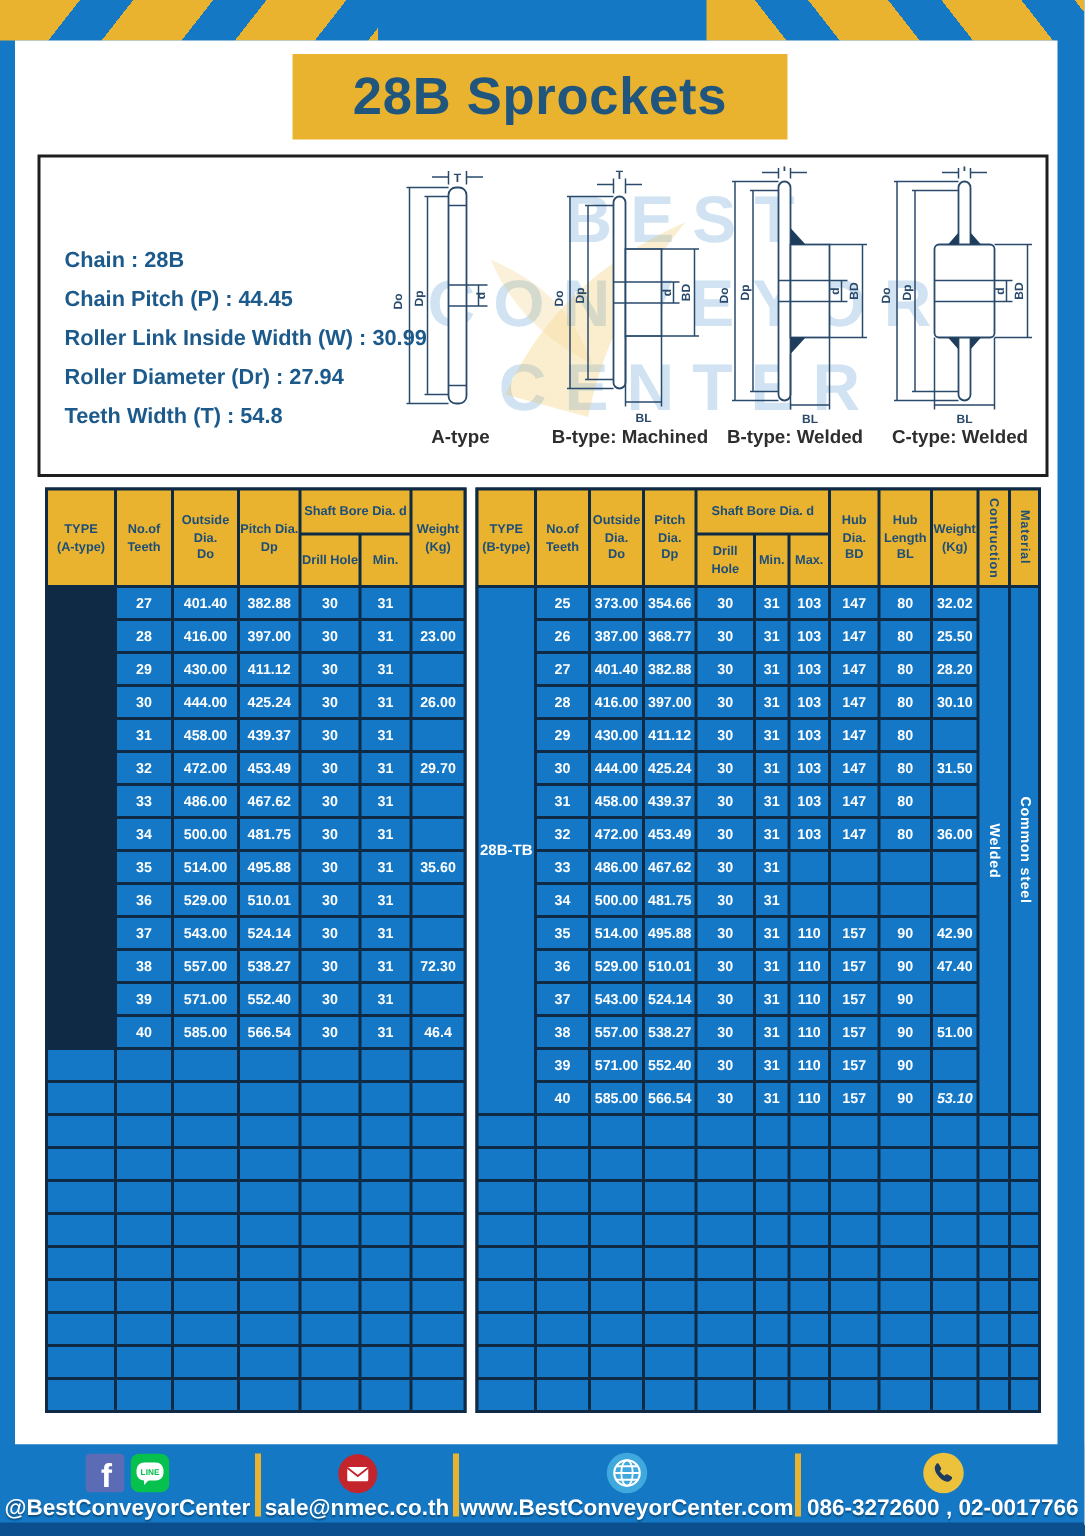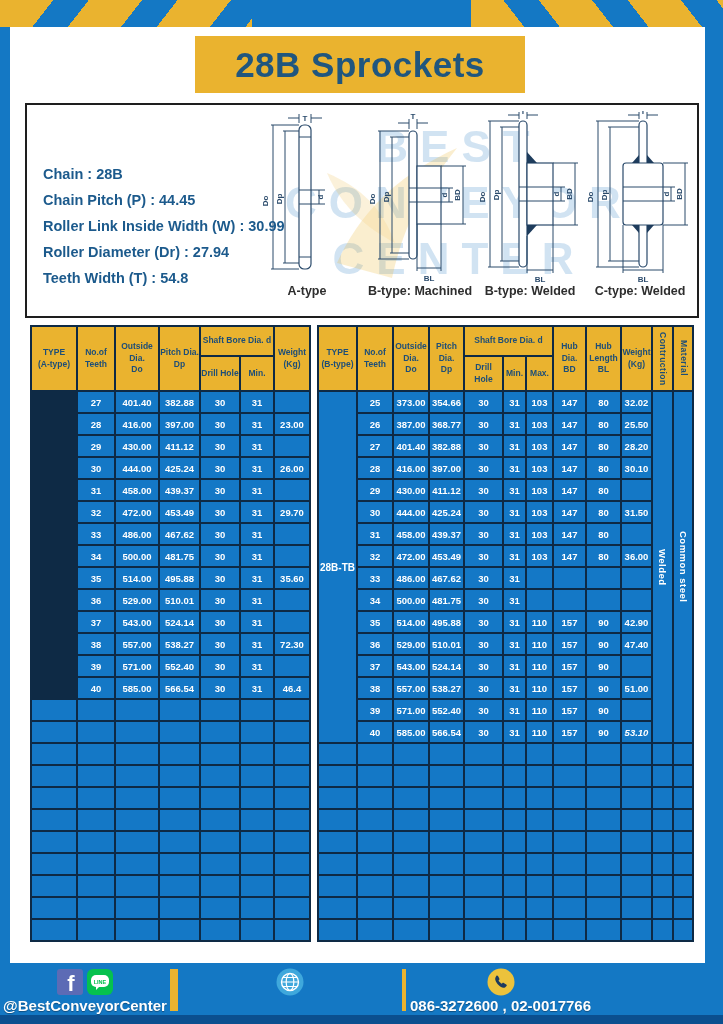--- a/index.html
+++ b/index.html
@@ -653,30 +653,41 @@
         <svg width="26" height="26" viewBox="0 0 26 26">
           <rect x="0" y="0" width="26" height="26" rx="6" fill="#06c14e"></rect>
           <rect x="4" y="6" width="18" height="12" rx="5" fill="#ffffff"></rect>
           <polygon points="9,17 9,21 13,17" fill="#ffffff"></polygon>
           <text x="13" y="14.5" text-anchor="middle" font-size="5.5" font-weight="bold" fill="#06c14e">LINE</text>
         </svg>
       </div>
       <div class="ftext">@BestConveyorCenter</div>
     </div>
     <div class="fdivider"></div>
+    <div class="fgroup fg2">
+      <div class="ficons">
+        <svg width="27" height="27" viewBox="0 0 27 27">
+          <circle cx="13.5" cy="13.5" r="13" fill="#c4242b"></circle>
+          <rect x="6.5" y="9" width="14" height="9.5" rx="1" fill="#ffffff"></rect>
+          <path d="M6.5,9.5 L13.5,15 L20.5,9.5" stroke="#c4242b" stroke-width="1.2" fill="none"></path>
+        </svg>
+      </div>
+      <div class="ftext">sale@nmec.co.th</div>
+    </div>
     <div class="fdivider"></div>
     <div class="fgroup fg3">
       <div class="ficons">
         <svg width="28" height="28" viewBox="0 0 28 28">
           <circle cx="14" cy="14" r="13.5" fill="#3fa8dc"></circle>
           <circle cx="14" cy="14" r="8.5" fill="none" stroke="#ffffff" stroke-width="1.4"></circle>
           <ellipse cx="14" cy="14" rx="3.8" ry="8.5" fill="none" stroke="#ffffff" stroke-width="1.2"></ellipse>
           <path d="M5.5,14 H22.5 M7,9.5 H21 M7,18.5 H21" stroke="#ffffff" stroke-width="1.2" fill="none"></path>
         </svg>
       </div>
+      <div class="ftext">www.BestConveyorCenter.com</div>
     </div>
     <div class="fdivider"></div>
     <div class="fgroup fg4">
       <div class="ficons">
         <svg width="28" height="28" viewBox="0 0 28 28">
           <circle cx="14" cy="14" r="13.5" fill="#ecc23c"></circle>
           <path d="M9,8.5 c-1.5,1.5 -1,4.5 1.5,7.5 c2.5,3 5.5,4.5 7.5,3.5 l1.5-1.5 c0.5-0.5 0.3-1.2 -0.3-1.6 l-2.4-1.4 c-0.5-0.3 -1.1-0.2 -1.5,0.2 l-0.6,0.6 c-0.8-0.4 -2.7-2.1 -3.2-3.2 l0.6-0.6 c0.4-0.4 0.5-1 0.2-1.5 L11,8.1 c-0.4-0.6 -1.2-0.7 -1.7-0.2 Z" fill="#1d3a5f"></path>
         </svg>
       </div>
       <div class="ftext">086-3272600 , 02-0017766</div>

